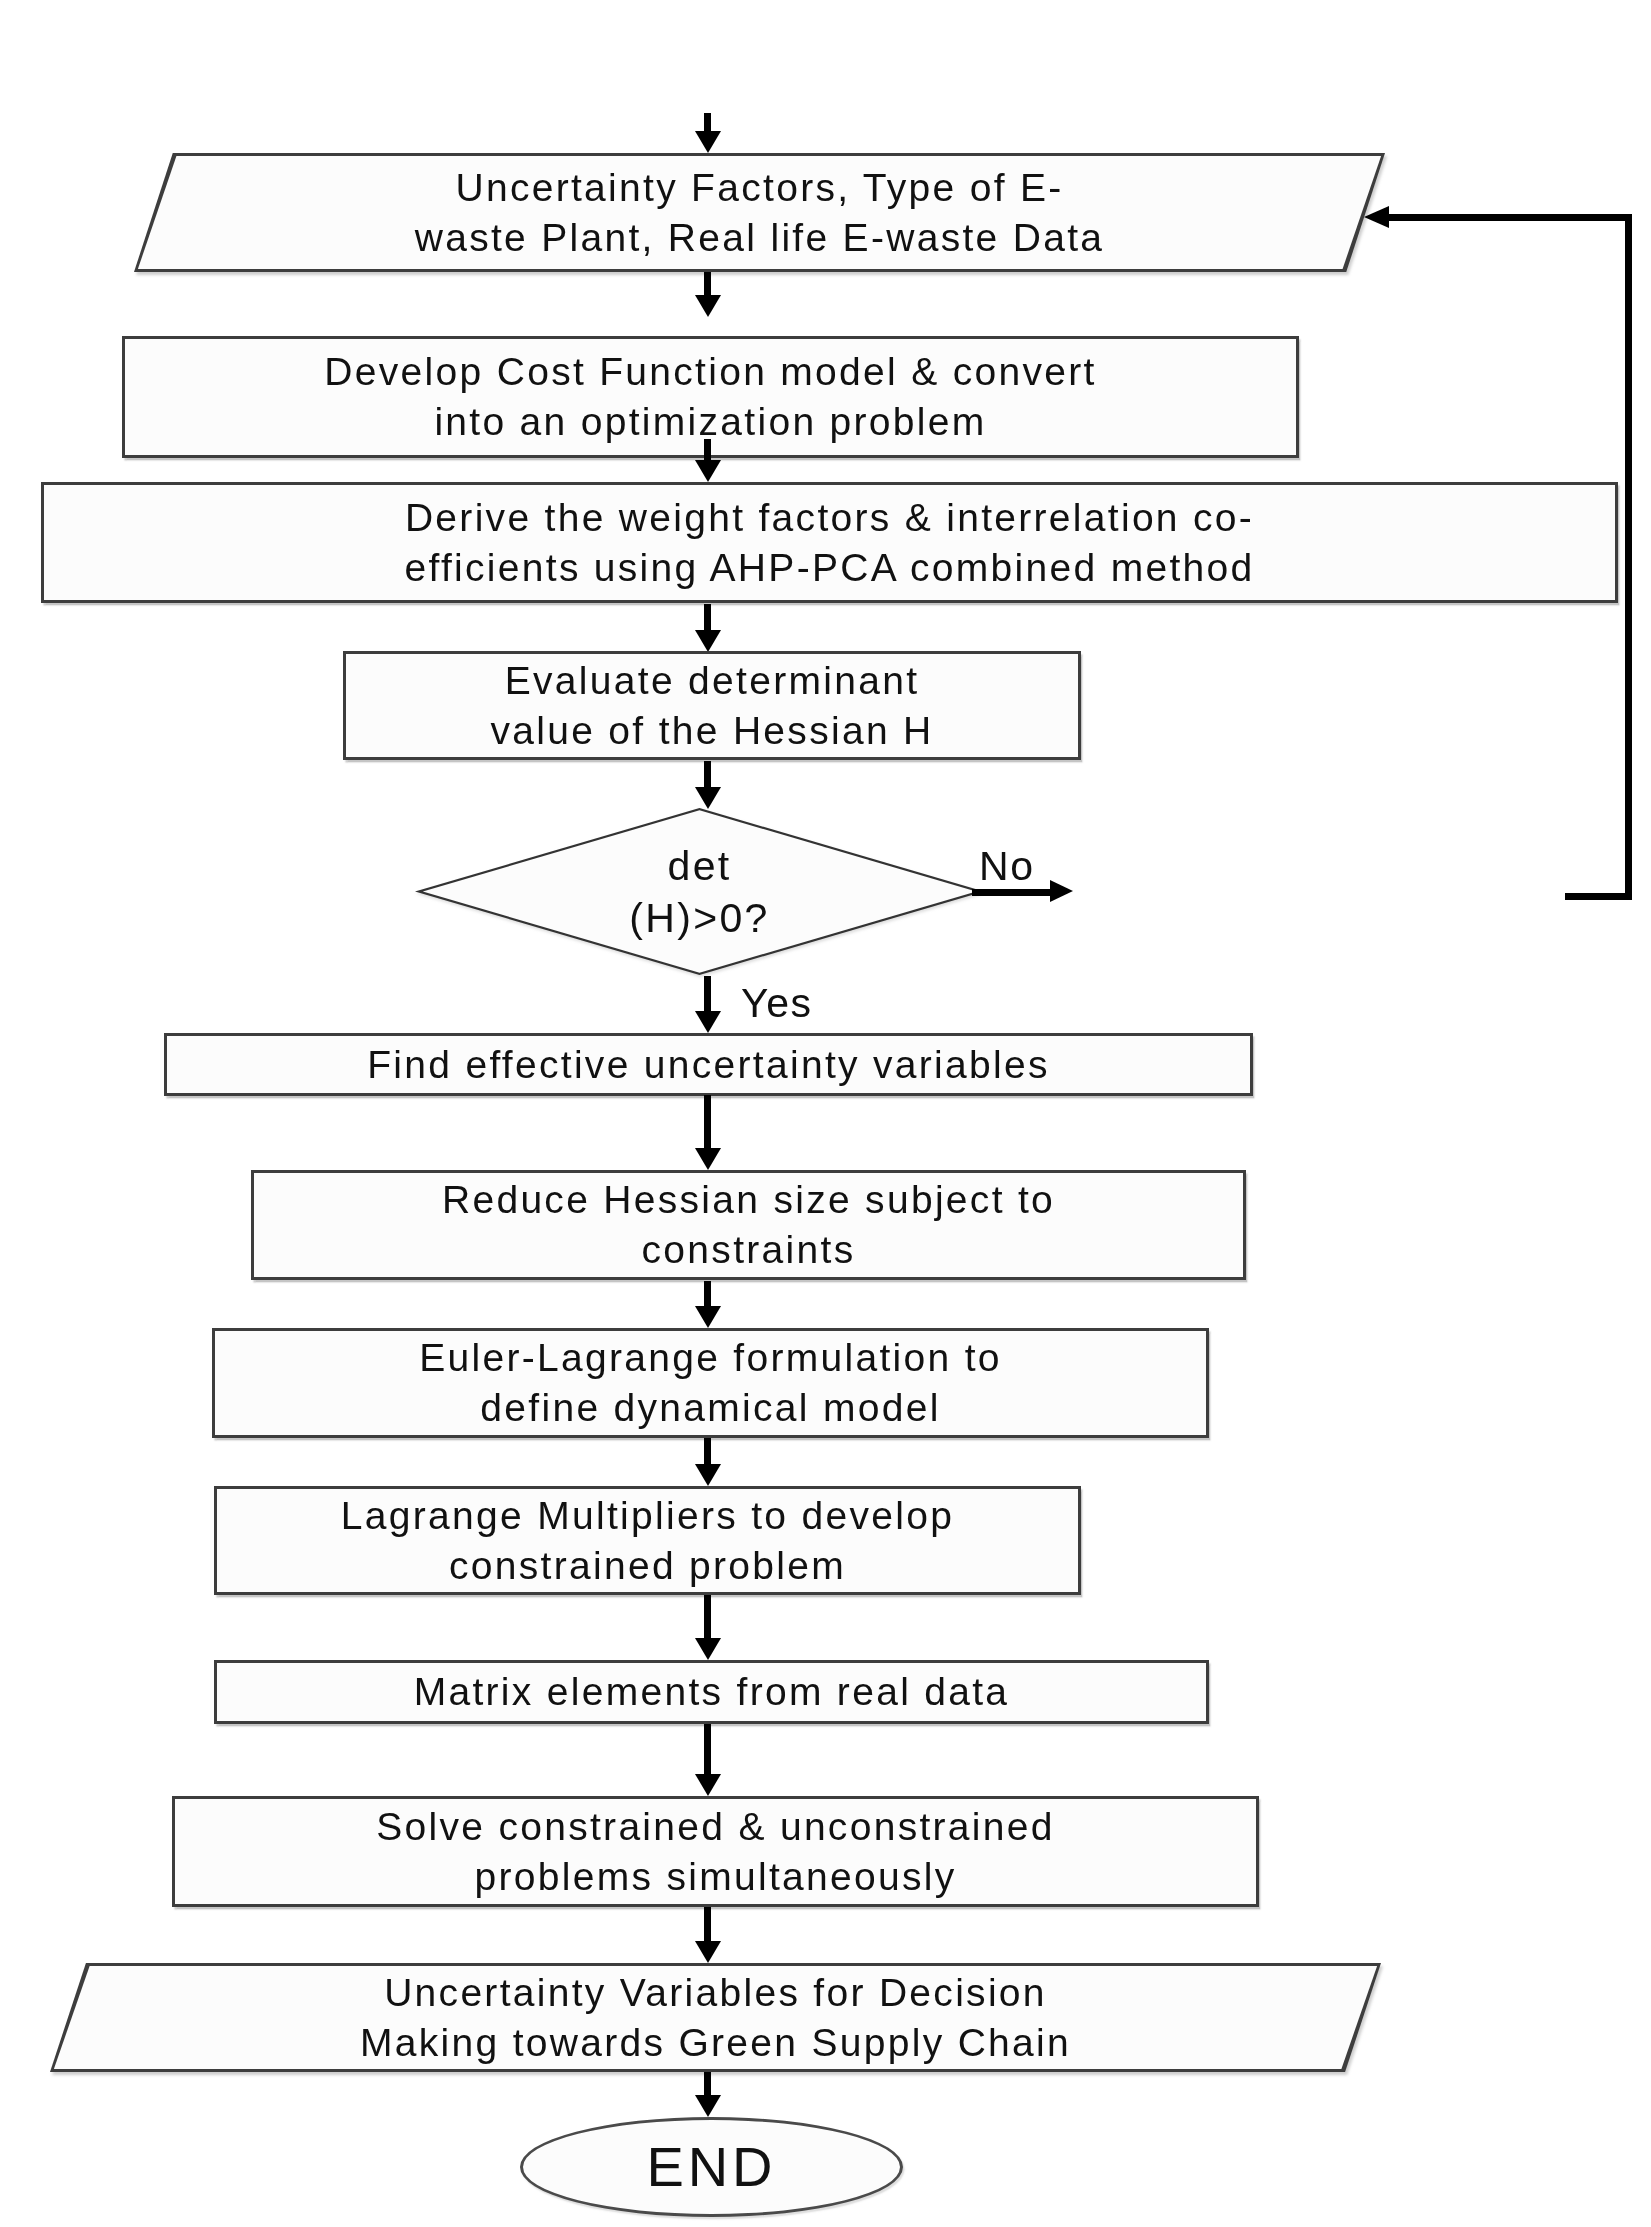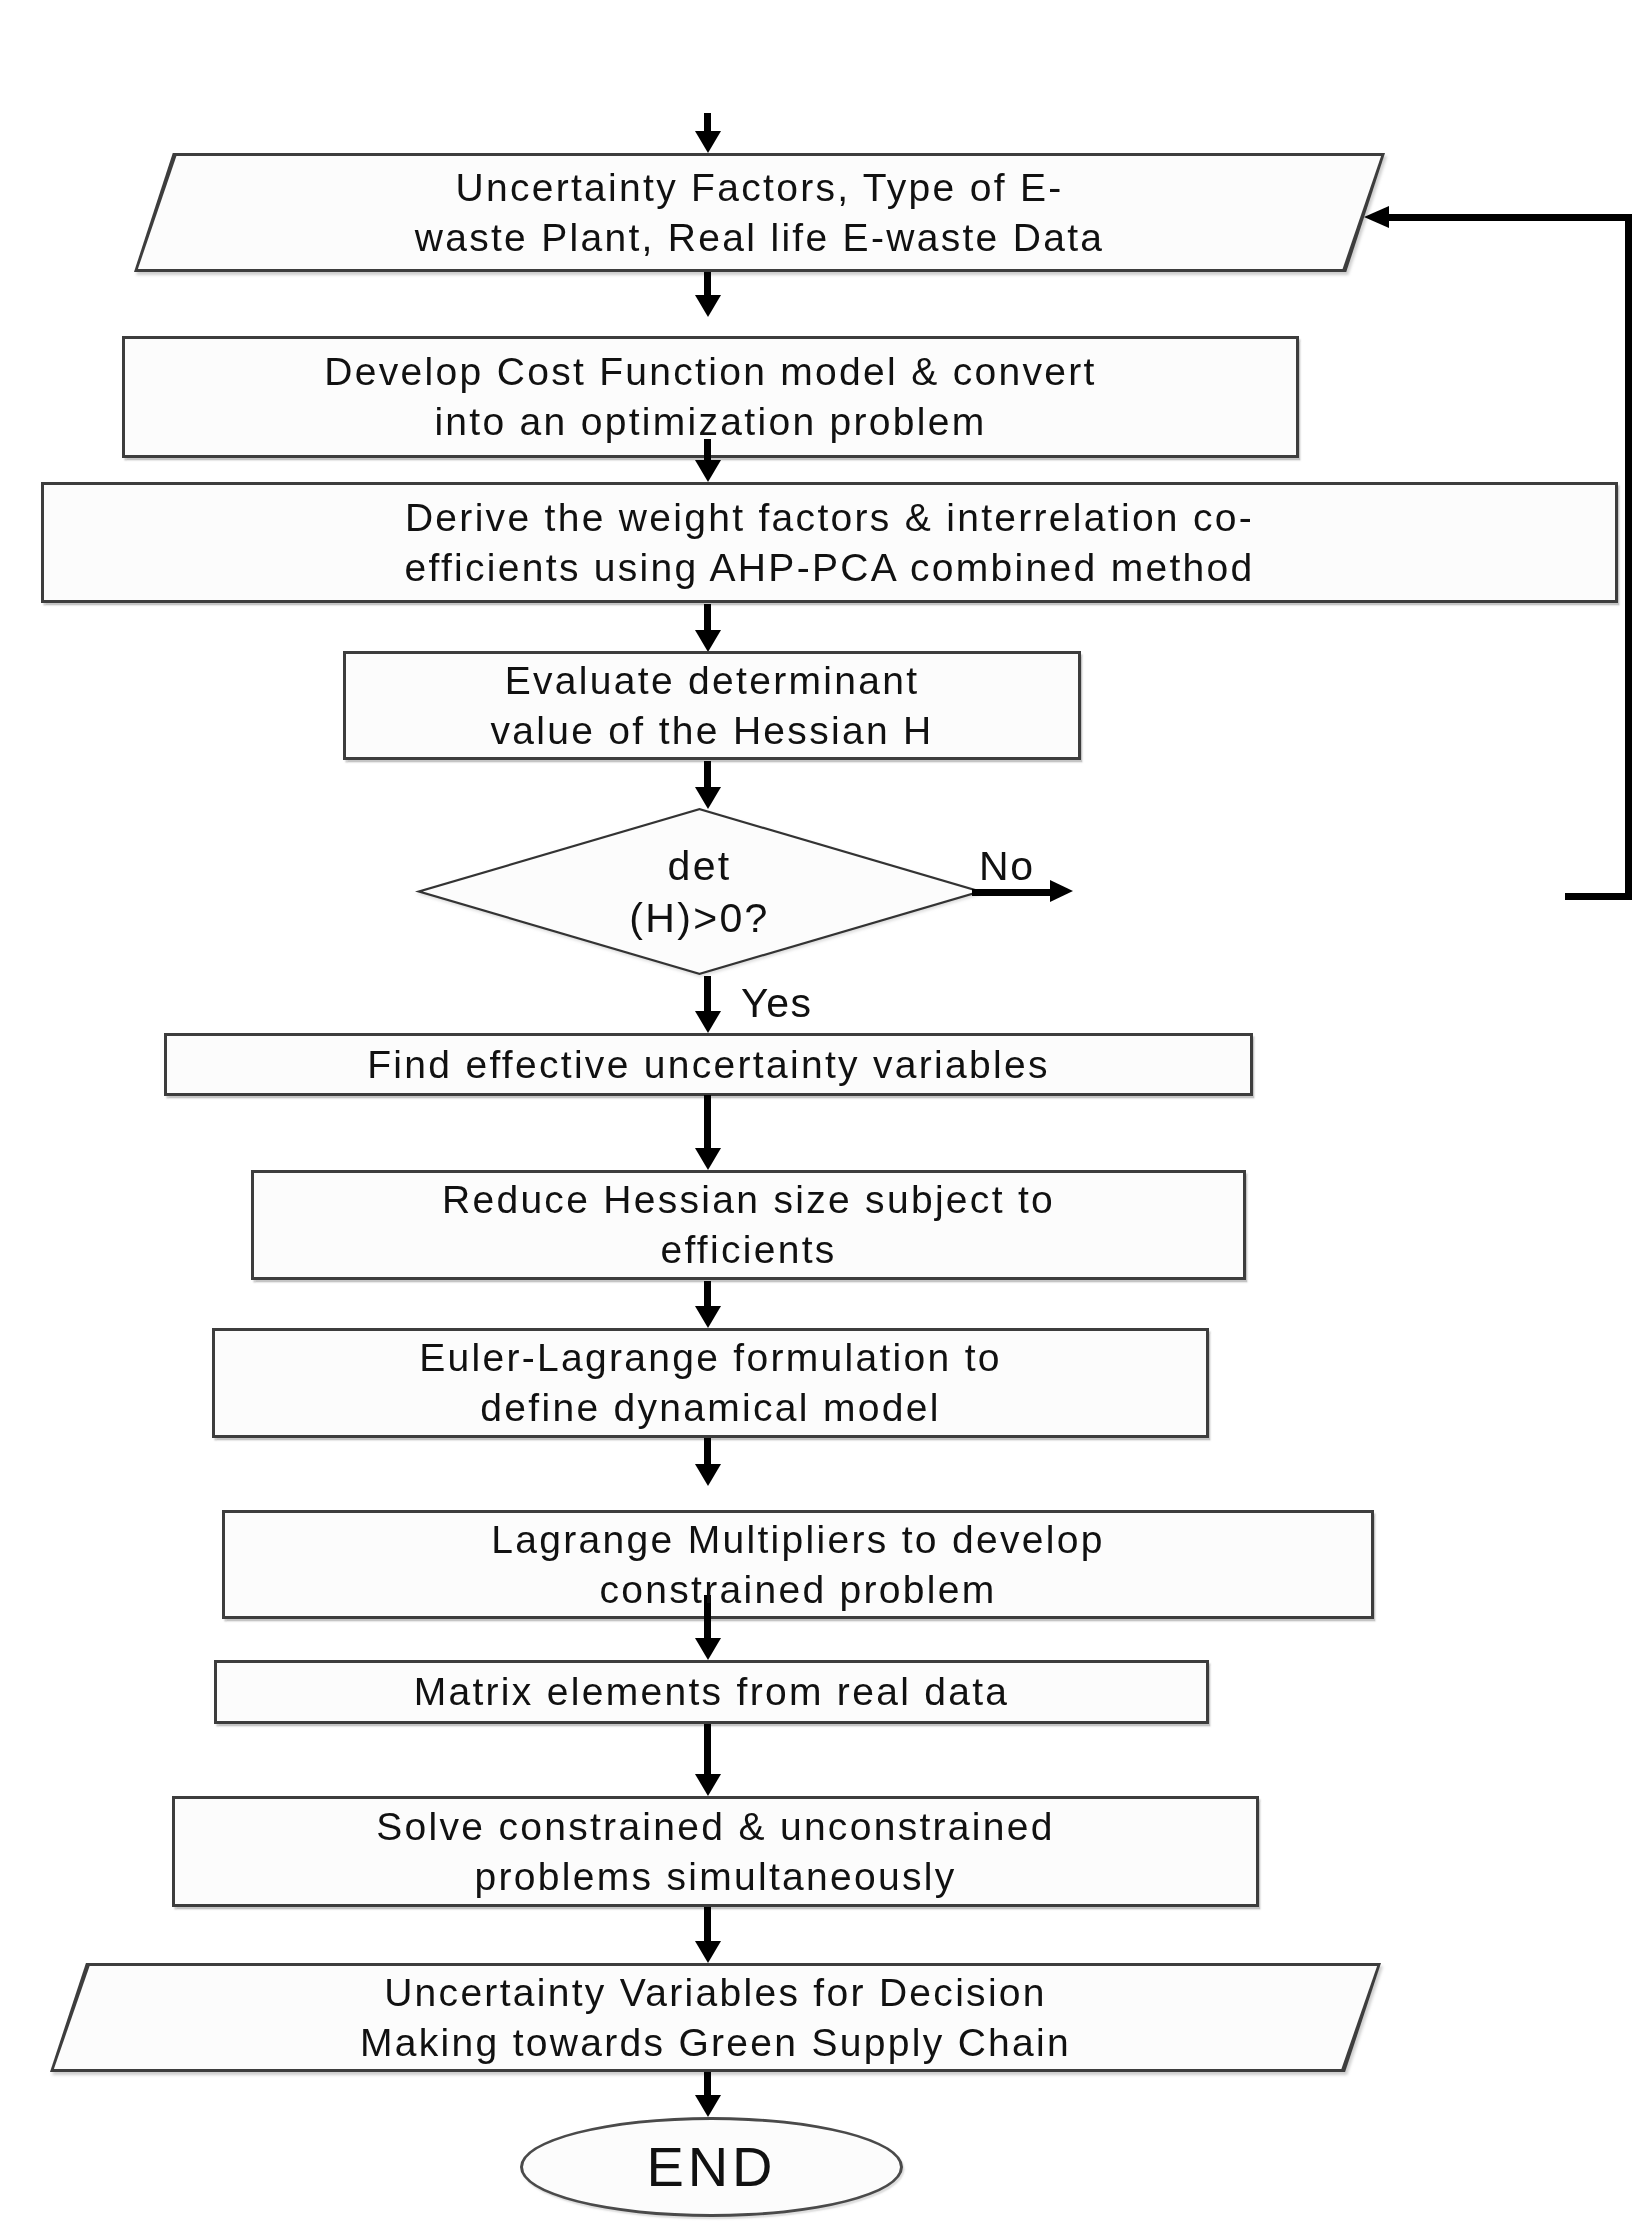--- a/index.html
+++ b/index.html
@@ -95,21 +95,21 @@
   #fb-seg3{left:1389px;top:214px;width:243px;height:7px;}
   #fb-head{left:1364px;top:206px;}
   #lbl-yes{left:741px;top:980px;}
   #a6{left:695px;top:976px;height:57px;}
   #n-find{left:164px;top:1033px;width:1089px;height:63px;}
   #a7{left:695px;top:1095px;height:75px;}
   #n-reduce{left:207px;top:1170px;width:995px;height:110px;margin-left:44px;}
   #a8{left:695px;top:1281px;height:47px;}
   #n-euler{left:212px;top:1328px;width:997px;height:110px;}
   #a9{left:695px;top:1438px;height:48px;}
-  #n-lagrange{left:222px;top:1486px;width:1152px;height:109px;margin-top:24px;}
+  #n-lagrange{left:214px;top:1486px;width:867px;height:109px;}
   #a10{left:695px;top:1595px;height:65px;}
   #n-matrix{left:214px;top:1660px;width:995px;height:64px;}
   #a11{left:695px;top:1724px;height:72px;}
   #n-solve{left:172px;top:1796px;width:1087px;height:111px;}
   #a12{left:695px;top:1907px;height:56px;}
   #n-output{left:50px;top:1963px;width:1331px;height:109px;}
   #a13{left:695px;top:2072px;height:45px;}
   #n-end{left:520px;top:2117px;width:383px;height:100px;}
   #n-end .txt{font-size:56px;}
   #n-decision .txt{font-size:41px;line-height:52px;}
@@ -209,21 +209,21 @@
   </div>
 
   <div class="varrow" id="a7">
     <i class="shaft"></i>
       <i class="head"></i>
   </div>
 
   <div class="rect" id="n-reduce">
     <div class="txt">
       <span class="ln">Reduce Hessian size subject to</span>
-      <span class="ln">efficients</span>
+      <span class="ln">constraints</span>
     </div>
   </div>
 
   <div class="varrow" id="a8">
     <i class="shaft"></i>
       <i class="head"></i>
   </div>
 
   <div class="rect" id="n-euler">
     <div class="txt">

